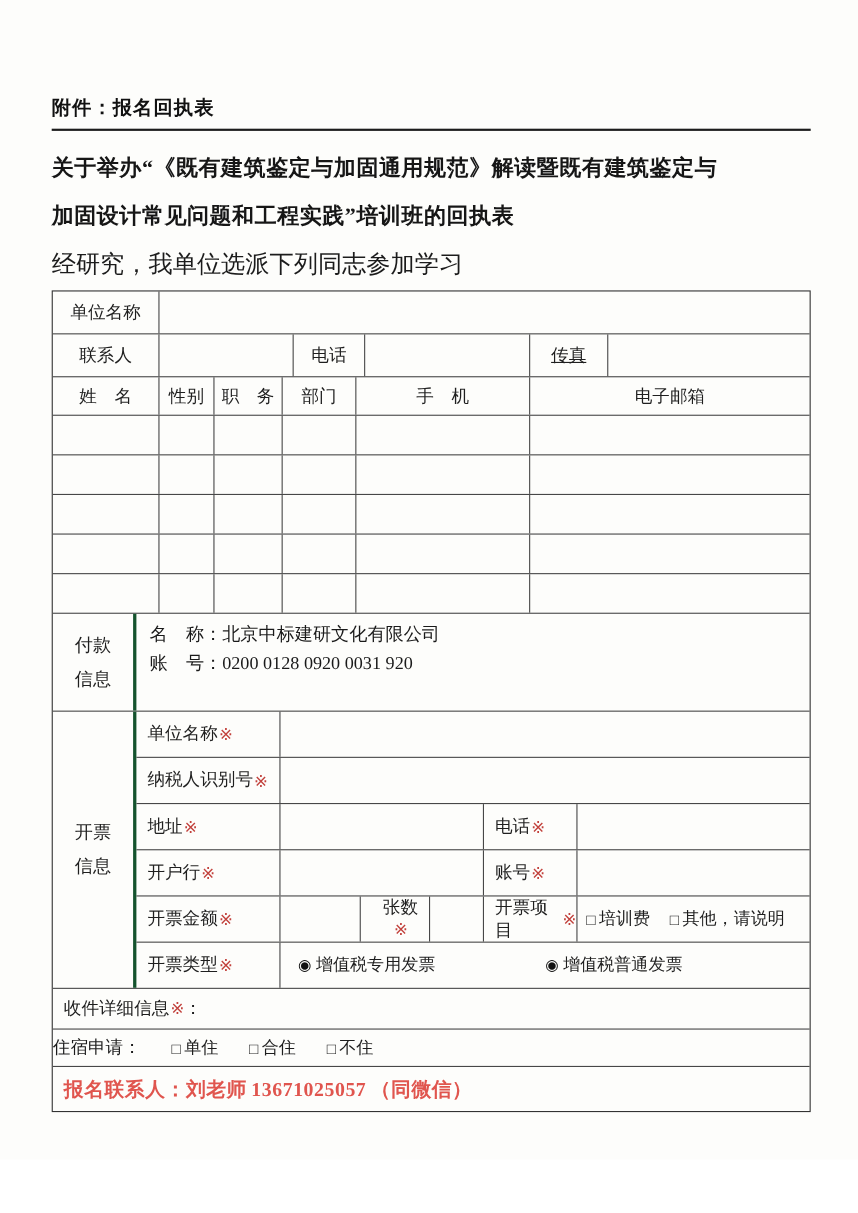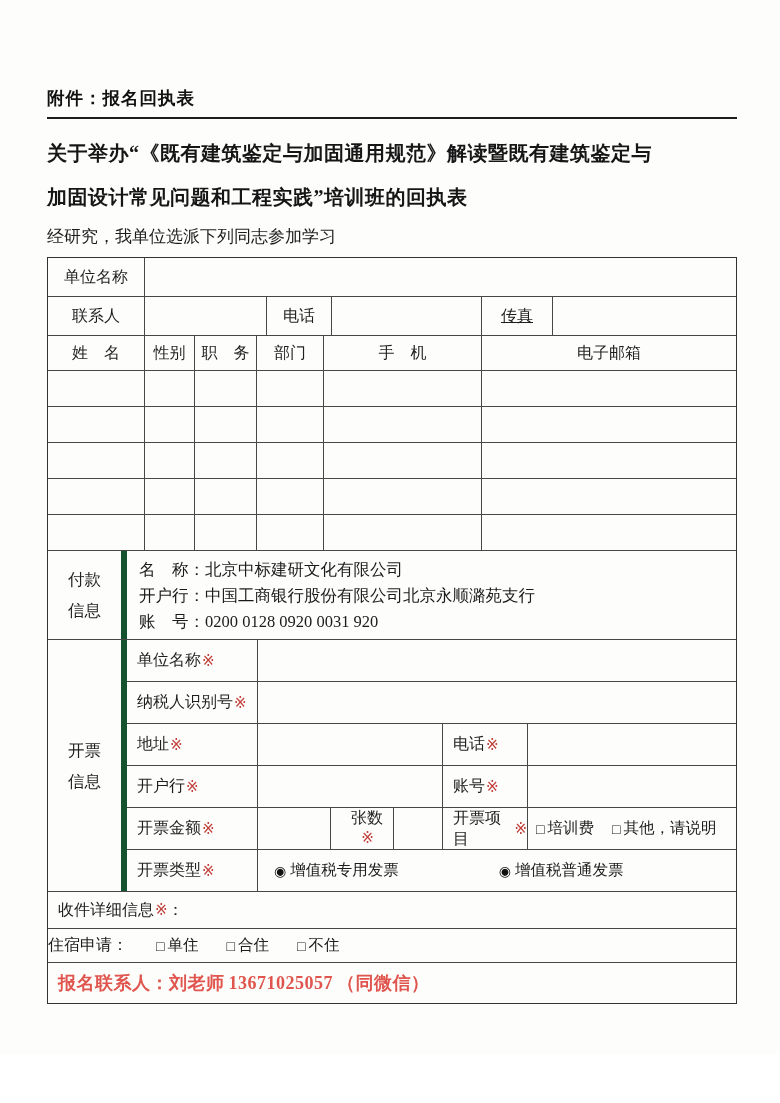--- a/index.html
+++ b/index.html
@@ -24,21 +24,21 @@
     letter-spacing:1px;
   }
   .main-title{
     margin-top:12px;
     font-family:"Liberation Serif","DejaVu Serif",serif;
     font-weight:bold;font-size:20px;line-height:44px;color:#161616;
     letter-spacing:0.5px;
   }
   .intro{
     margin:6px 0 9px 0;
-    font-size:17px;color:#1c1c1c;
+    font-size:22px;color:#1c1c1c;
   }
 
   
   .form{
     width:690px;box-sizing:border-box;
     border:1.5px solid #333;
     background:transparent;
   }
   .trow{display:flex;border-top:1px solid #474747;}
   .trow.first{border-top:none;}
@@ -64,21 +64,21 @@
   .w122{width:122px;} .w65{width:65px;} .w150{width:150px;} .w71{width:71px;text-decoration:underline;}
   .w73{width:73px;} .w130{width:130px;} .w185{width:185px;} .w85{width:85px;}
   .w63{width:63px;flex-direction:column;} .w49{width:49px;}
 
   
   .span-label{
     width:73px;box-sizing:border-box;
     display:flex;flex-direction:column;align-items:center;justify-content:center;
     font-size:16.5px;color:#1f1f1f;line-height:31px;
   }
-  .span-body{flex:1;border-left:6px solid #14532d;min-width:0;}
+  .span-body{flex:1;border-left:3px solid #14532d;min-width:0;}
   .span-body .trow.first{border-top:none;}
 
   .pay-lines{padding:6px 0 6px 12px;font-size:16.5px;line-height:26px;color:#1a1a1a;}
 
   .req{color:var(--red-mark,#c2413c);font-size:15px;margin-left:1px;}
   .glyph{font-size:14px;margin-right:3px;color:#222;}
   .radio-glyph{font-size:14px;margin-right:4px;color:#111;font-weight:bold;}
   .opt{display:flex;align-items:center;font-size:15.5px;color:#1d1d1d;}
 
   .recipient-row{font-size:16px;color:#1c1c1c;}
@@ -175,21 +175,20 @@
       </div>
 
       <div class="trow h88">
         <div class="span-label serif">
           <span>付款</span>
           <span>信息</span>
         </div>
         <div class="span-body">
           <div class="pay-lines serif">
             <div>名　称：北京中标建研文化有限公司</div>
-            <div>开户行：中国工商银行股份有限公司北京永顺潞苑支行</div>
             <div>账　号：0200 0128 0920 0031 920</div>
           </div>
         </div>
       </div>
 
       <div class="trow">
         <div class="span-label">
           <span>开票</span>
           <span>信息</span>
         </div>

